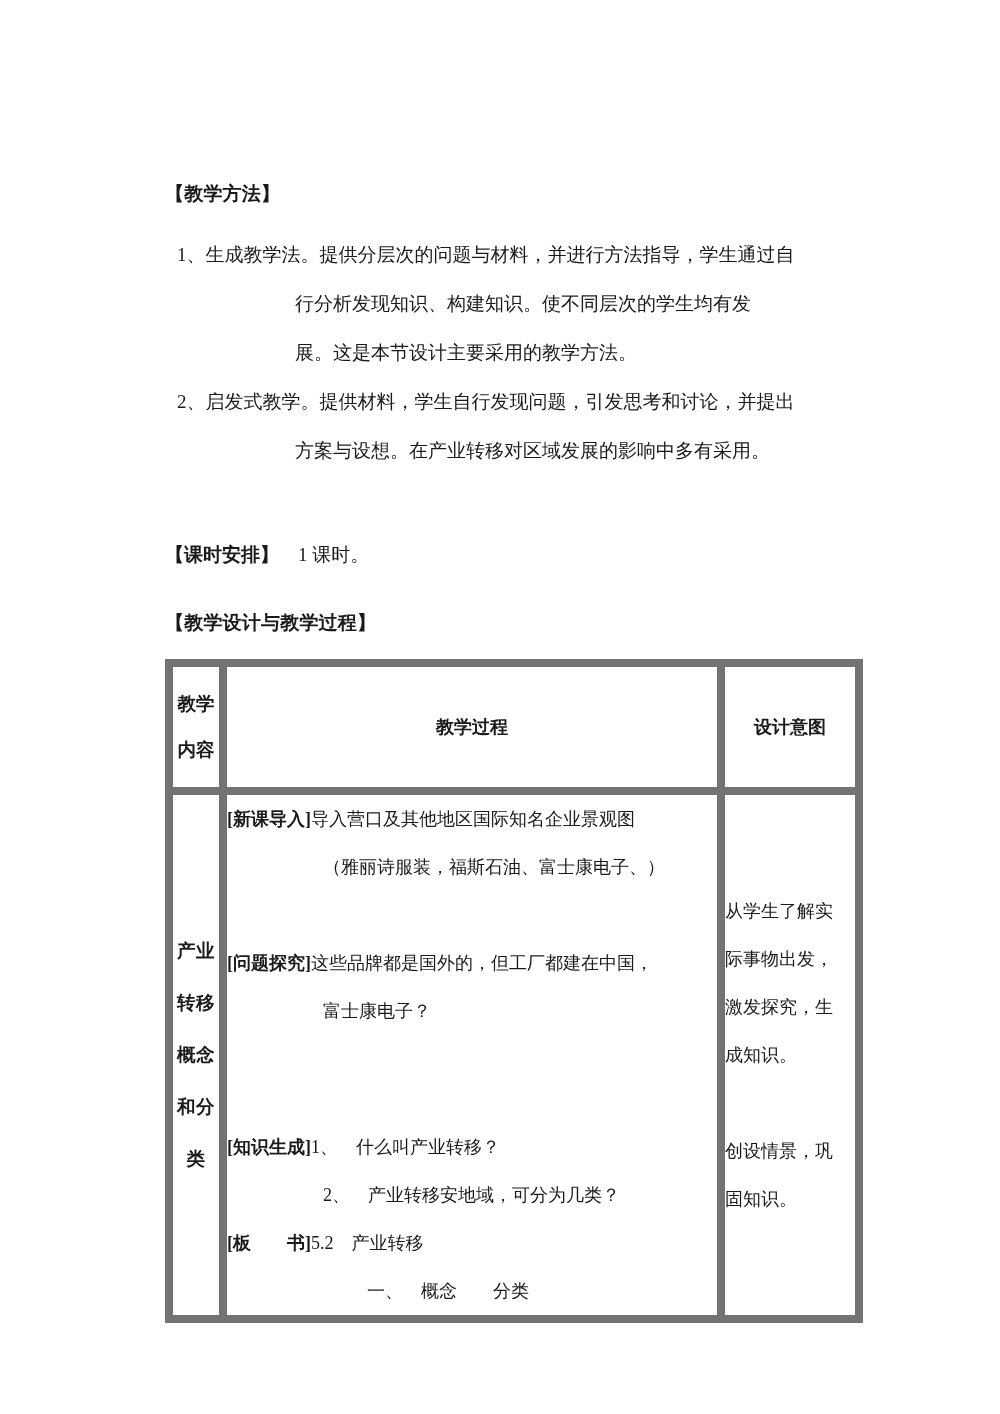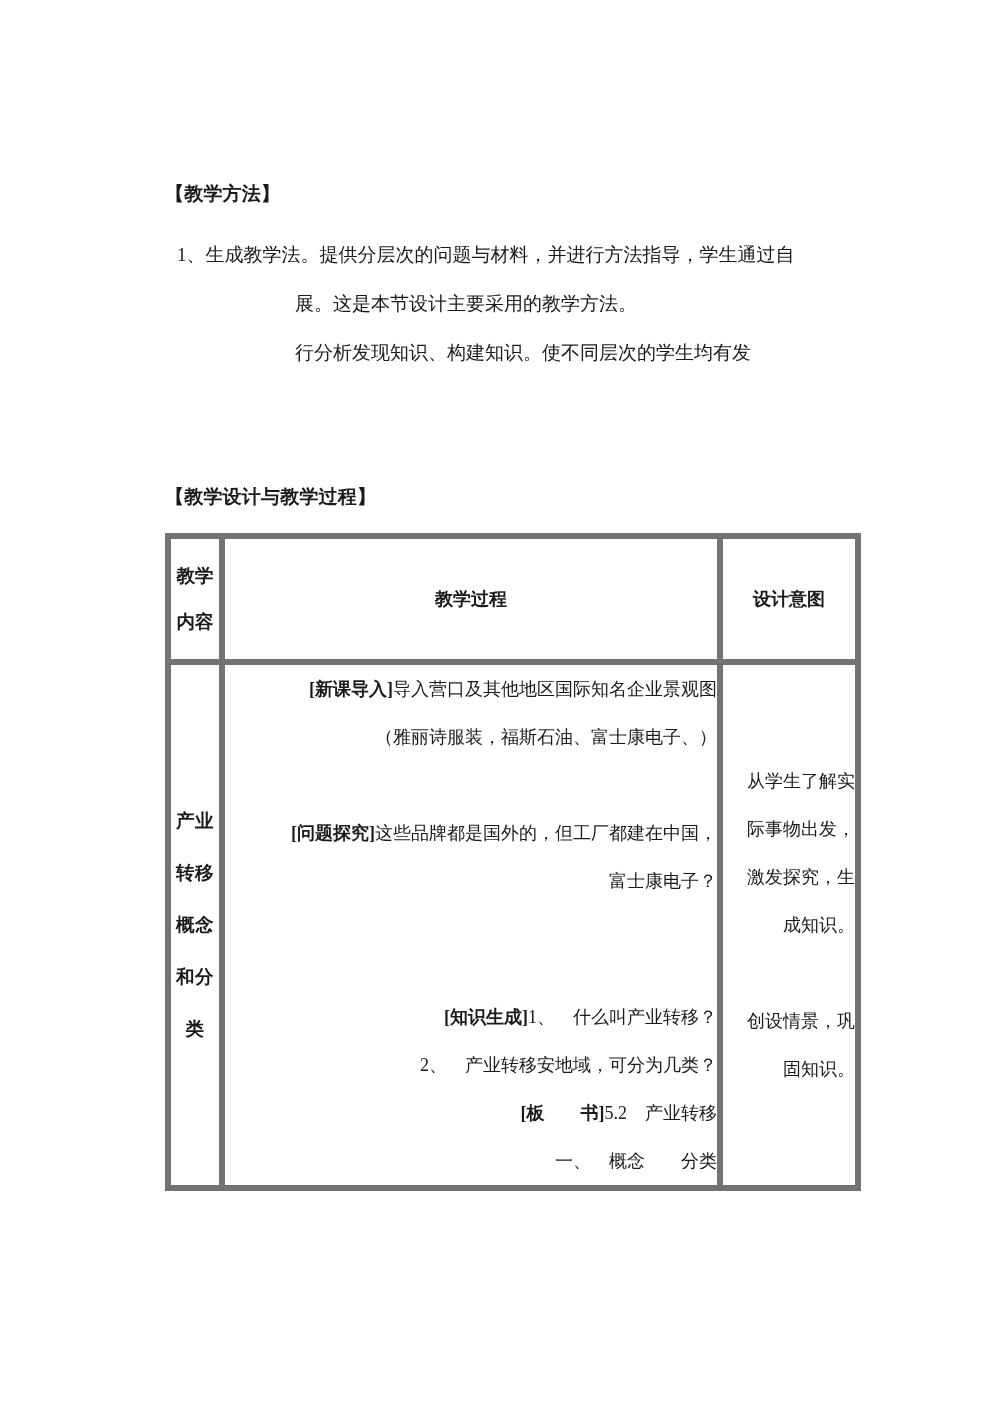--- a/index.html
+++ b/index.html
@@ -66,21 +66,21 @@
   .gap-lg { height: 40px; }
 
   
   .tbl {
     border-collapse: collapse;
     width: 692px;
     table-layout: fixed;
     margin-top: 22px;
   }
   .tbl td {
-    border: 6px solid #737373;
+    border: 8px solid #737373;
     vertical-align: middle;
     padding: 0;
     font-size: 18px;
   }
   .col-a { width: 54px; }
   .col-b { width: 498px; }
   .col-c { width: 138px; }
 
   .th-cell {
     font-weight: bold;
@@ -105,59 +105,64 @@
   }
 
   .cell-body {
     padding: 14px 8px 16px 14px;
     vertical-align: top;
   }
   .cell-body .ln {
     font-size: 18px;
     line-height: 48px;
     white-space: pre;
-    text-align: right;
   }
   .cell-body .ln b { font-weight: bold; }
   .ind-1 { padding-left: 96px; }
   .ind-2 { padding-left: 140px; }
   .blank { height: 48px; }
   .blank-2 { height: 40px; }
 
   .cell-intent {
     padding: 14px 6px 16px 10px;
     vertical-align: top;
   }
   .cell-intent .ln {
     font-size: 18px;
     line-height: 48px;
     white-space: pre;
-    text-align: right;
   }
 </style>
 </head>
 <body>
 
 <div class="page">
   <div class="content">
 
     <div class="sec-head">【教学方法】</div>
 
     <div class="para">
       <div class="lead">1、生成教学法。提供分层次的问题与材料，并进行方法指导，学生通过自</div>
+      <div class="para-indent">行分析发现知识、构建知识。使不同层次的学生均有发</div>
       <div class="para-indent">展。这是本节设计主要采用的教学方法。</div>
-      <div class="para-indent">行分析发现知识、构建知识。使不同层次的学生均有发</div>
     </div>
 
+    <div class="para">
+      <div class="lead">2、启发式教学。提供材料，学生自行发现问题，引发思考和讨论，并提出</div>
+      <div class="para-indent">方案与设想。在产业转移对区域发展的影响中多有采用。</div>
+    </div>
 
     <div class="gap-sm"></div>
 
 
     <div class="gap-md"></div>
 
+    <div class="kv-line">
+      <span class="k">【课时安排】</span><span class="v">　1 课时。</span>
+    </div>
 
     <div class="gap-lg"></div>
 
     <div class="sec-head" style="margin-bottom:12px;">【教学设计与教学过程】</div>
 
     <table class="tbl">
       <colgroup>
         <col class="col-a">
           <col class="col-b">
           <col class="col-c">

